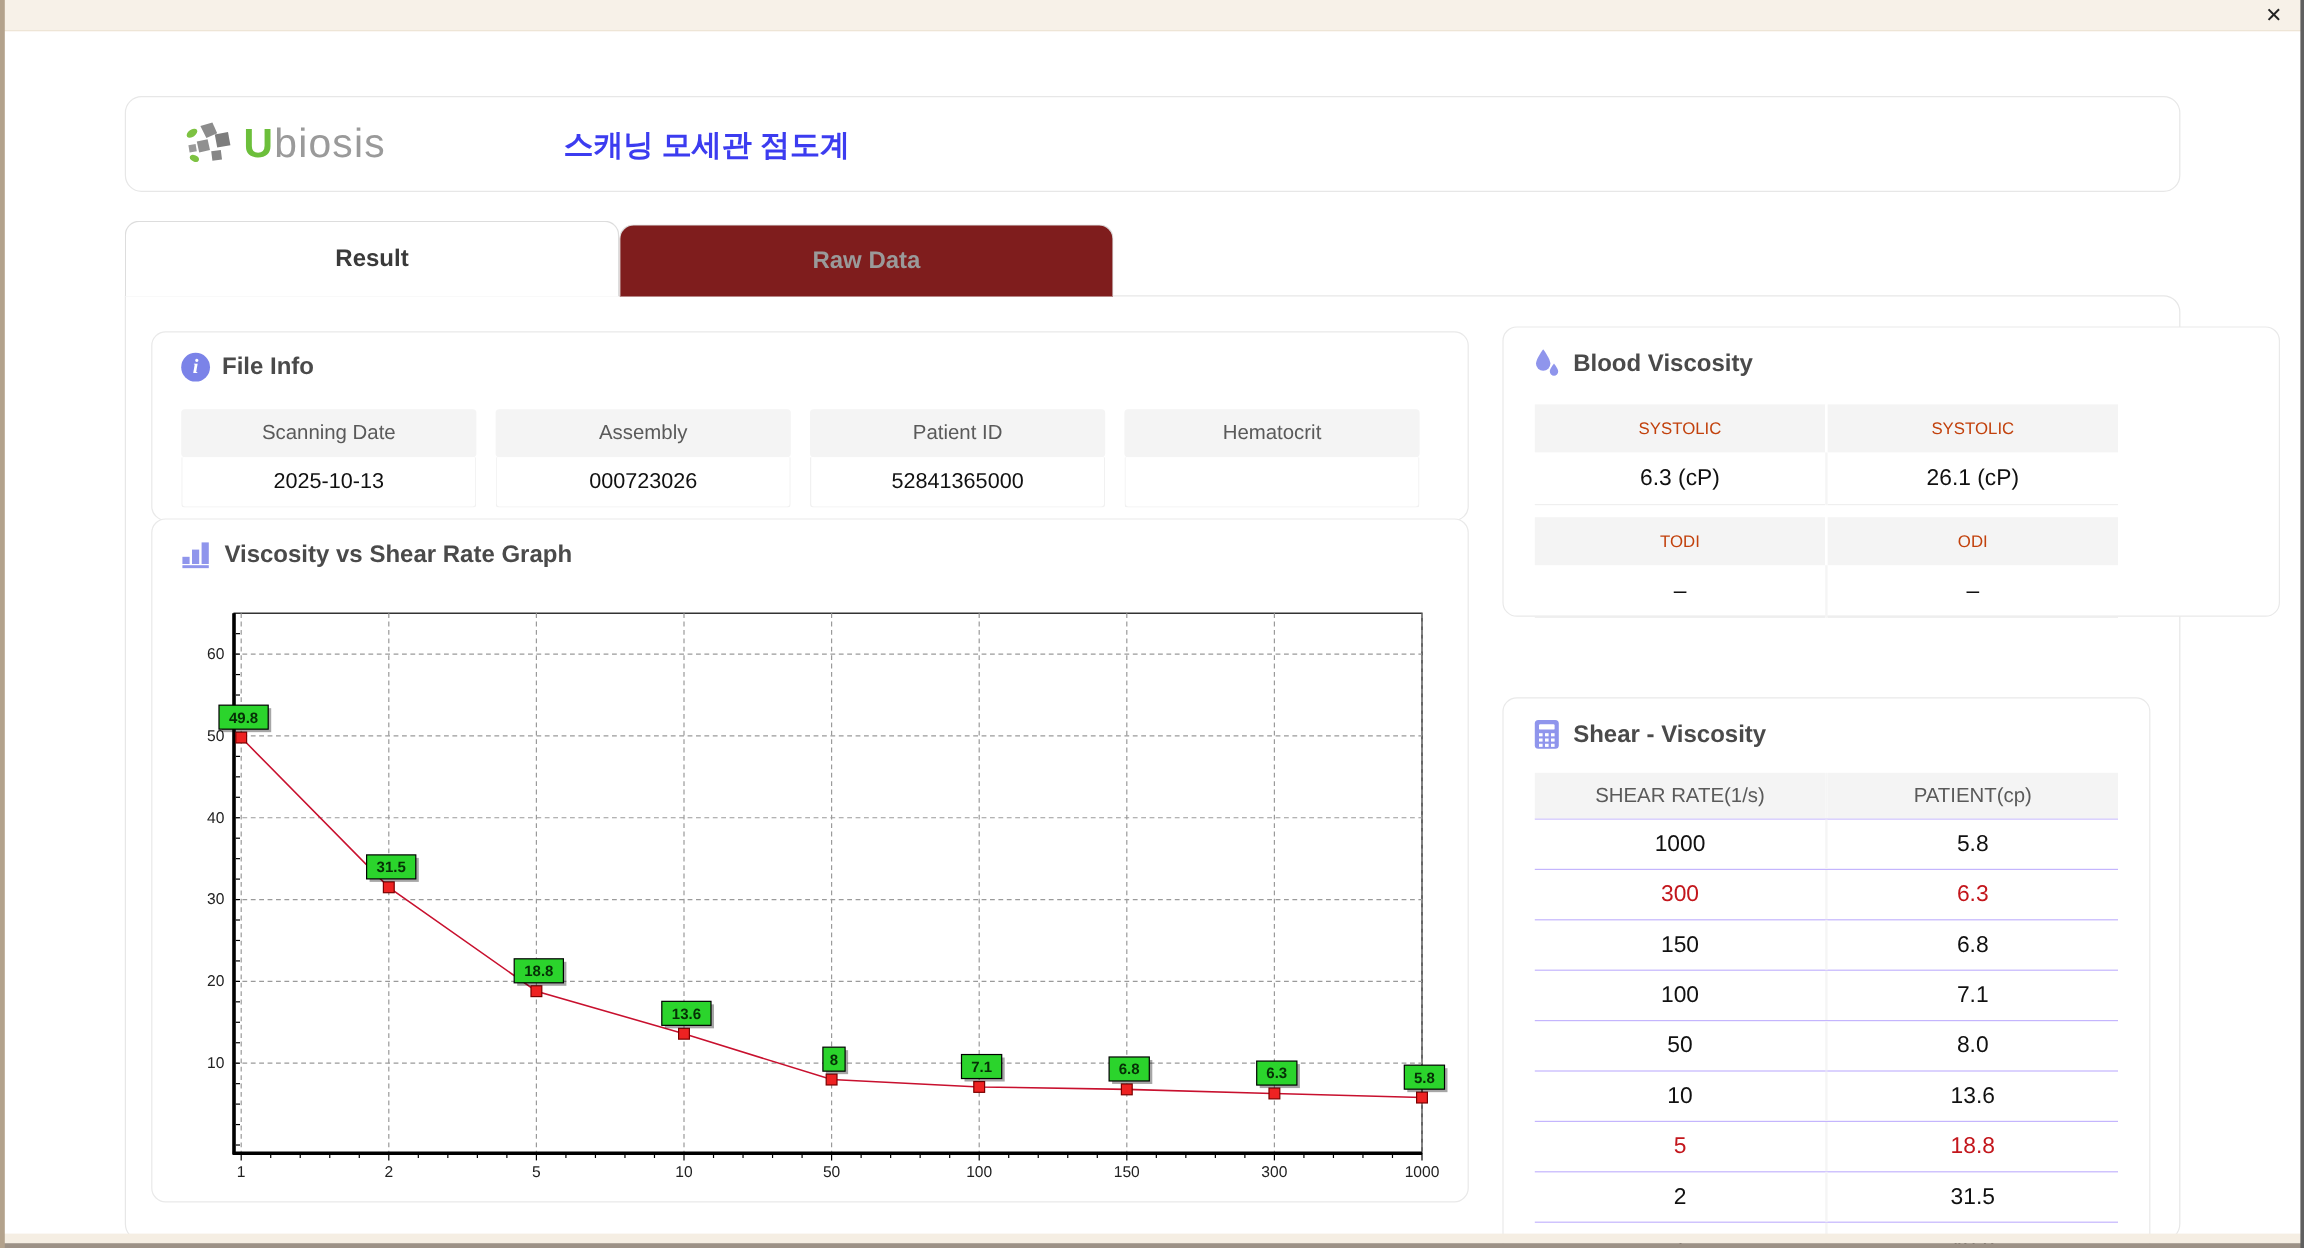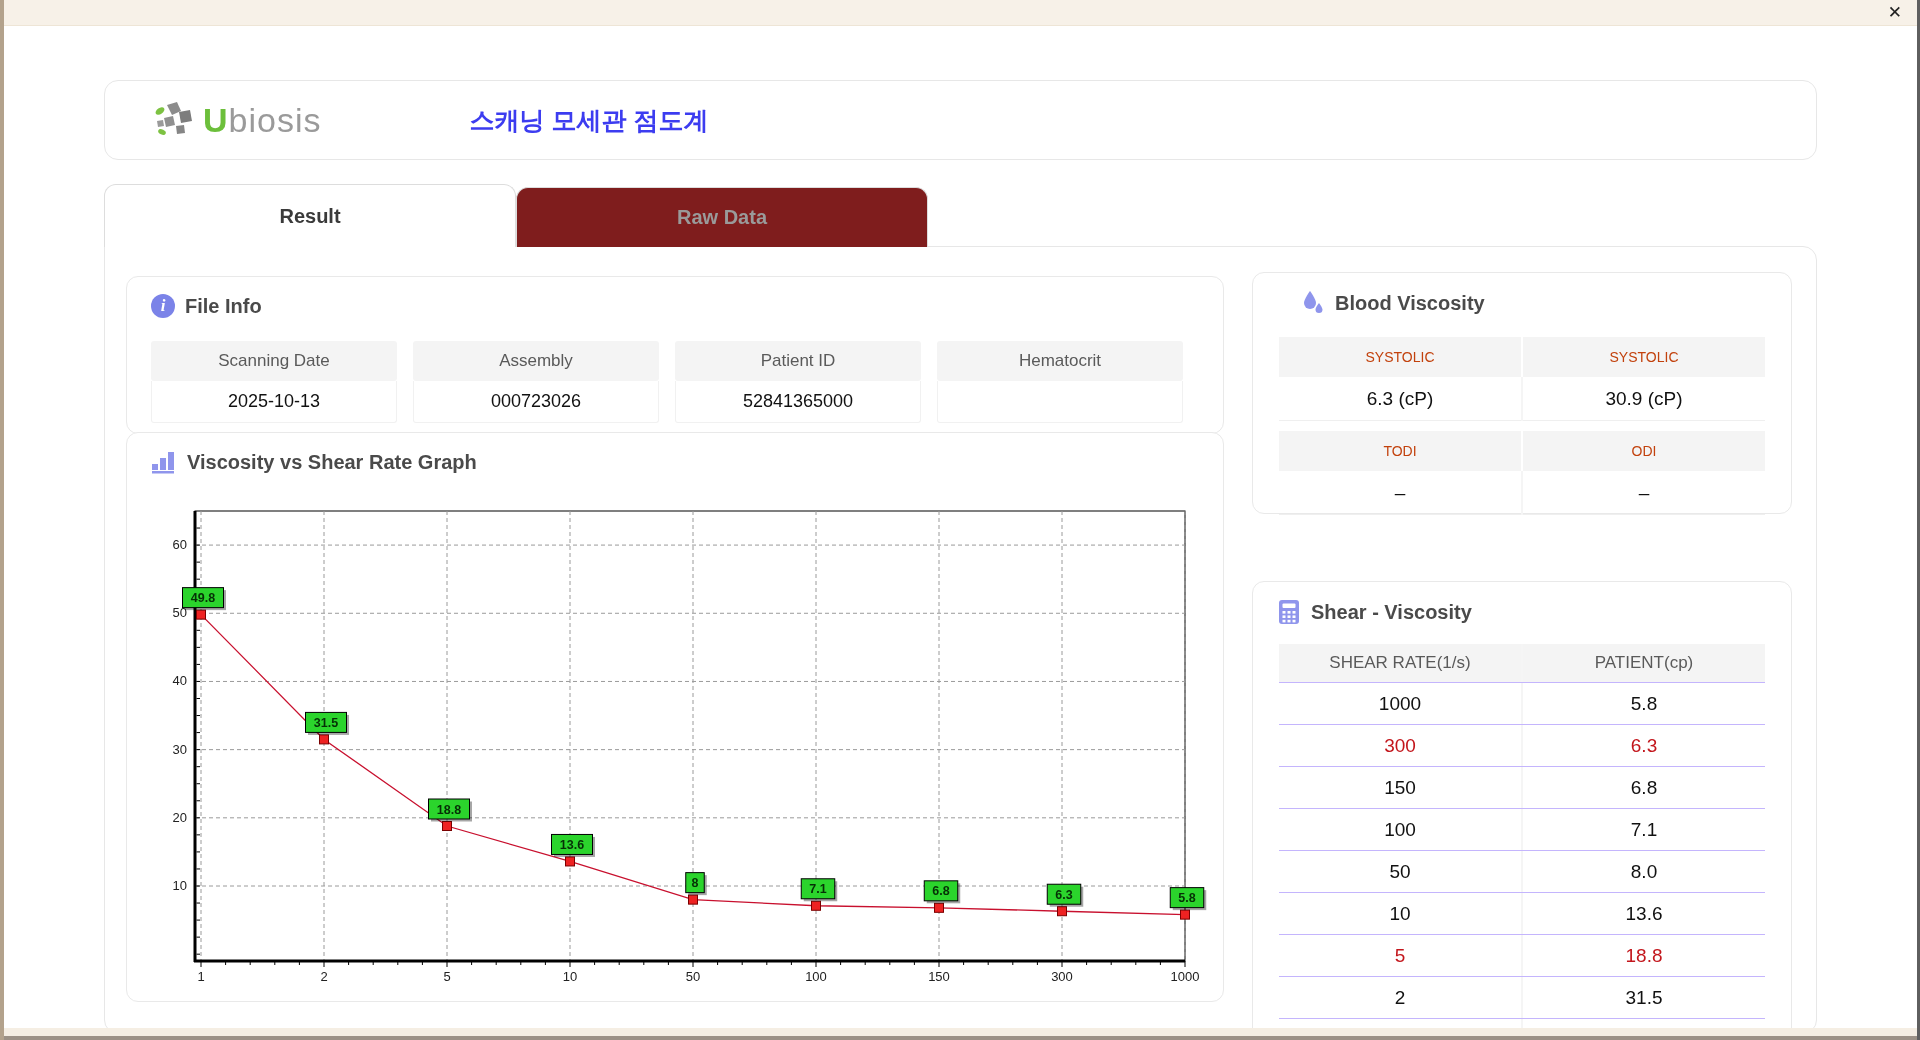--- a/index.html
+++ b/index.html
@@ -278,38 +278,38 @@
         <rect x="902.75" y="395.72727272727275" width="33.5" height="20" fill="rgba(0,0,0,0.35)"></rect>
         <rect x="900.25" y="393.22727272727275" width="33.5" height="20" fill="#2bd42c" stroke="#000000" stroke-width="1"></rect>
         <text x="917" y="407.72727272727275" text-anchor="middle" font-size="12.5" font-weight="bold" fill="#063006">6.3</text>
         <rect x="1025.75" y="399.1363636363636" width="33.5" height="20" fill="rgba(0,0,0,0.35)"></rect>
         <rect x="1023.25" y="396.6363636363636" width="33.5" height="20" fill="#2bd42c" stroke="#000000" stroke-width="1"></rect>
         <text x="1040" y="411.1363636363636" text-anchor="middle" font-size="12.5" font-weight="bold" fill="#063006">5.8</text>
       </svg>
   </div>
 </div>
 
-<div class="sec-card" style="left:1252px; top:272px; width:540px; height:242px;padding-left:24px;">
+<div class="sec-card" style="left:1252px; top:272px; width:648px; height:242px;">
   <div class="sec-title">
     <svg width="24" height="26" viewBox="0 0 24 26">
       <path d="M9 1 C9 1 15 9 15 13 A6 6 0 1 1 3 13 C3 9 9 1 9 1 Z" fill="#8f95ec"></path>
       <path d="M18 13 C18 13 21.5 17.5 21.5 19.6 A3.5 3.5 0 1 1 14.5 19.6 C14.5 17.5 18 13 18 13 Z" fill="#8f95ec"></path>
     </svg>
     <span>Blood Viscosity</span>
   </div>
   <div class="bv-table" id="bv-table">
       <div class="bv-row">
         <div class="bv-cell bv-head">SYSTOLIC</div>
         <div class="col-div"></div>
         <div class="bv-cell bv-head">SYSTOLIC</div>
       </div>
       <div class="bv-row">
         <div class="bv-cell bv-val">6.3 (cP)</div>
         <div class="col-div-light"></div>
-        <div class="bv-cell bv-val">30.9 (cP)</div>
+        <div class="bv-cell bv-val">26.1 (cP)</div>
       </div>
       <div class="bv-gap"></div>
       <div class="bv-row">
         <div class="bv-cell bv-head">TODI</div>
         <div class="col-div"></div>
         <div class="bv-cell bv-head">ODI</div>
       </div>
       <div class="bv-row">
         <div class="bv-cell bv-val">–</div>
         <div class="col-div-light"></div>

